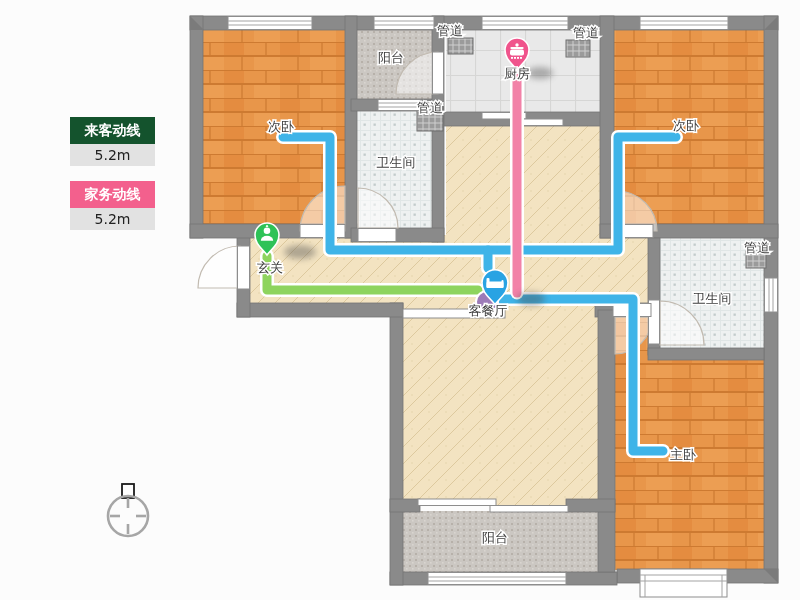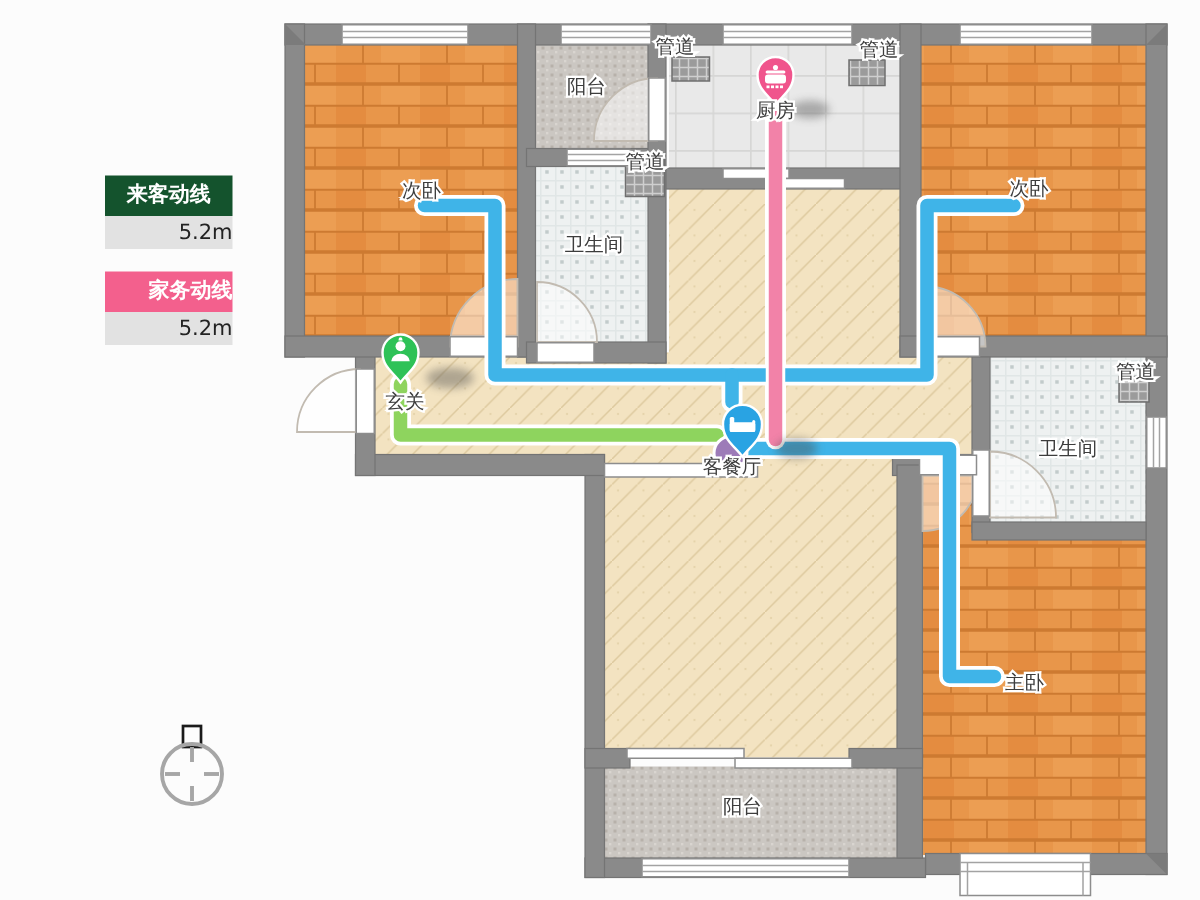--- a/index.html
+++ b/index.html
@@ -1,24 +1,24 @@
 <!DOCTYPE html>
 <html><head>
 <meta charset="utf-8">
 <style>
   html,body{margin:0;padding:0;background:#fcfcfc;width:800px;height:600px;overflow:hidden;
     font-family:"DejaVu Sans","Liberation Sans",sans-serif;}
   .stage{position:relative;width:800px;height:600px;}
   .legend{position:absolute;left:70px;top:117px;width:85px;}
   .legend-item{margin-bottom:15px;width:85px;}
   .legend-head{height:27px;line-height:27px;text-align:center;color:#fff;font-size:14px;font-weight:bold;}
-  .legend-value{height:22px;line-height:22px;text-align:right;color:#222;font-size:14px;background:#e2e2e2;}
+  .legend-value{height:22px;line-height:22px;text-align:center;color:#222;font-size:14px;background:#e2e2e2;}
   .c-green{background:#14532d;}
   .c-blue{background:#2aa9ee;}
-  .c-pink{background:#f3608d;text-align:right;}
+  .c-pink{background:#f3608d;}
   svg{position:absolute;left:0;top:0;}
   text.room{font-size:13px;fill:#3d3d3d;stroke:#ffffff;stroke-width:3px;paint-order:stroke;
     text-anchor:middle;font-family:"DejaVu Sans","Liberation Sans",sans-serif;}
 </style>
 </head>
 <body>
 
 <div class="stage">
 
   <div class="legend">

